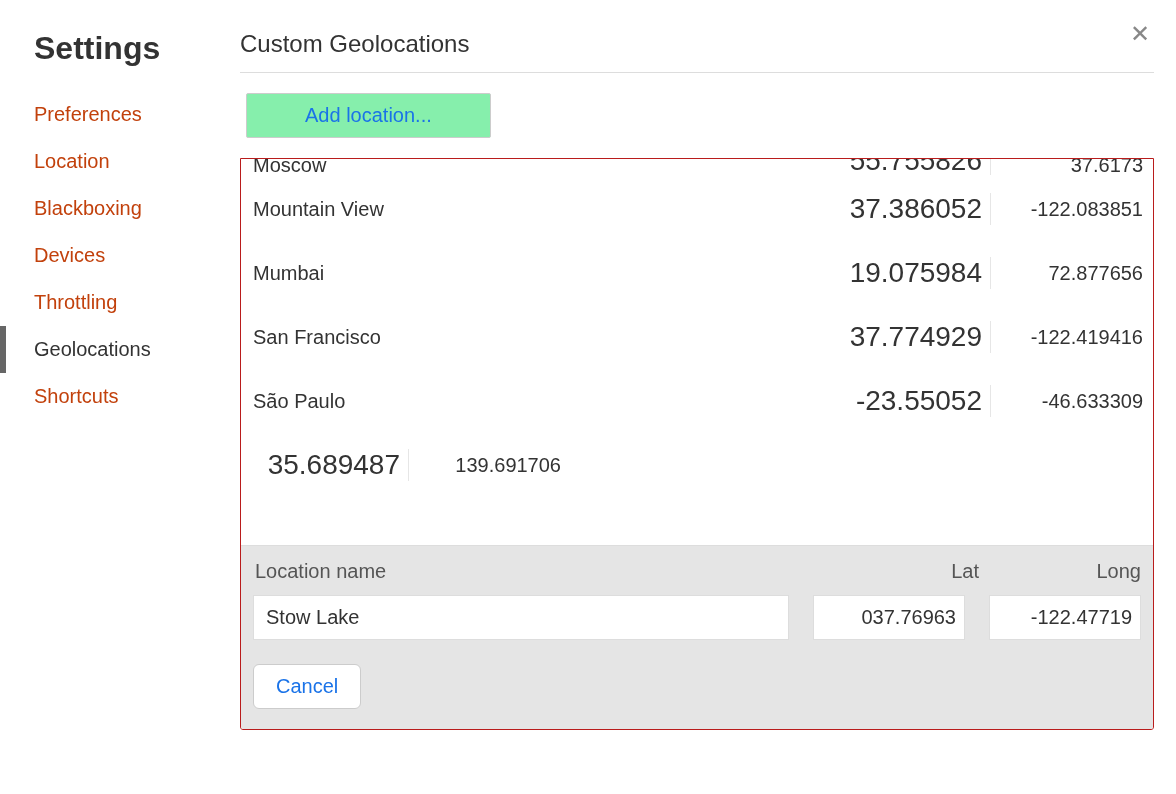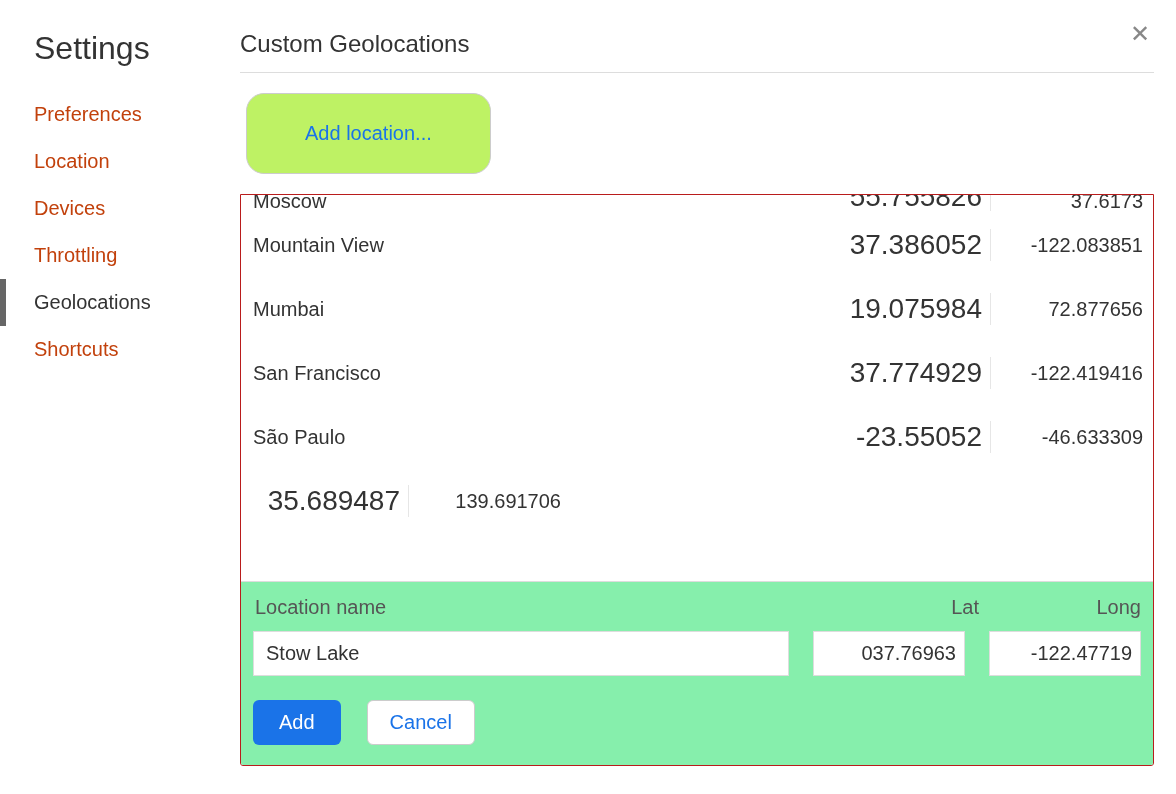--- a/index.html
+++ b/index.html
@@ -18,21 +18,21 @@
     .container {
       display: flex;
       padding: 30px 0 0 30px;
     }
     .sidebar {
       width: 210px;
       flex-shrink: 0;
     }
     .sidebar-title {
       font-size: 32px;
-      font-weight: 400;
+      font-weight: 700;
       color: #333;
       margin-bottom: 24px;
       padding-left: 4px;
     }
     .sidebar-item {
       font-size: 20px;
       color: #c2410c;
       padding: 12px 4px 12px 4px;
       cursor: pointer;
       position: relative;
@@ -69,25 +69,25 @@
       margin-bottom: 14px;
     }
     .title-separator {
       border: none;
       border-bottom: 1px solid #ddd;
       margin-bottom: 20px;
     }
     .add-location-btn {
       display: inline-block;
       border: 1px solid #ccc;
-      border-radius: 18px;
-      padding: 28px 58px;
+      border-radius: 2px;
+      padding: 10px 58px;
       font-size: 20px;
       color: #1a73e8;
-      background: #bef264;
+      background: #86efac;
       cursor: pointer;
       margin-bottom: 20px;
       margin-left: 6px;
     }
     .table-container {
       border: 1px solid #b91c1c;
       border-bottom-left-radius: 3px;
       border-bottom-right-radius: 3px;
       overflow: hidden;
     }
@@ -132,21 +132,21 @@
       padding-right: 0;
     }
     .partial-row .cell-lat,
     .partial-row .cell-long {
       border-right: 1px solid #e6e6e6;
     }
     .partial-row .cell-long {
       border-right: none;
     }
     .form-area {
-      background: #86efac;
+      background: #e5e5e5;
       border-top: 1px solid #ddd;
       padding: 14px 12px 20px 12px;
     }
     .form-labels {
       display: flex;
       margin-bottom: 12px;
     }
     .label-name {
       flex: 1;
       font-size: 20px;
@@ -215,20 +215,21 @@
 </head>
 <body>
 
 <div class="close-btn">✕</div>
 
 <div class="container">
   <div class="sidebar">
     <h1 class="sidebar-title">Settings</h1>
     <div class="sidebar-item">Preferences</div>
     <div class="sidebar-item">Location</div>
+    <div class="sidebar-item">Blackboxing</div>
     <div class="sidebar-item">Devices</div>
     <div class="sidebar-item">Throttling</div>
     <div class="sidebar-item active">Geolocations</div>
     <div class="sidebar-item">Shortcuts</div>
   </div>
 
   <div class="main">
     <h2 class="page-title">Custom Geolocations</h2>
     <hr class="title-separator">
     <button class="add-location-btn">Add location...</button>
@@ -271,19 +272,18 @@
           <div class="label-name">Location name</div>
           <div class="label-lat">Lat</div>
           <div class="label-long">Long</div>
         </div>
         <div class="form-inputs">
           <input type="text" class="input-name" value="Stow Lake" style="">
           <input type="text" class="input-lat" value="037.76963" style="">
           <input type="text" class="input-long" value="-122.47719" style="">
         </div>
         <div class="form-buttons">
-          <button class="btn-add">Add</button>
           <button class="btn-cancel">Cancel</button>
         </div>
       </div>
     </div>
   </div>
 </div>
 
 </body></html>

